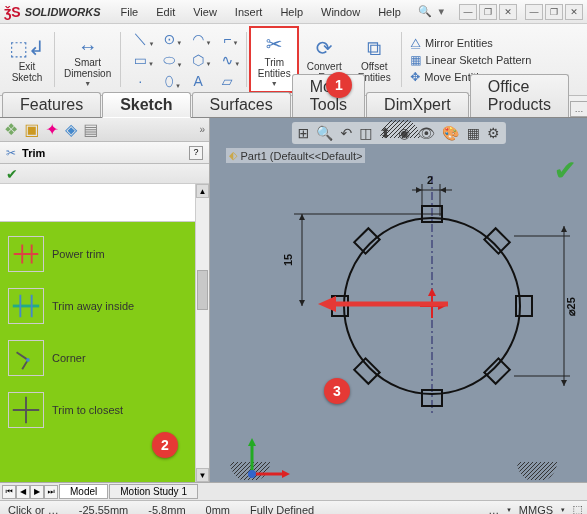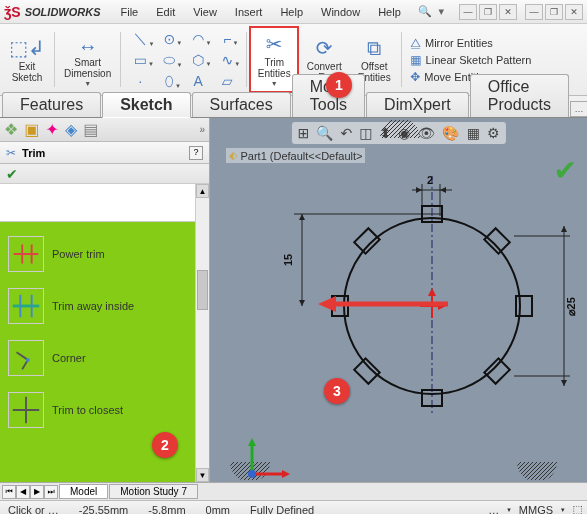--- a/index.html
+++ b/index.html
@@ -378,21 +378,21 @@
 </div>
 
 <div class="bottom-tabs">
   <div class="nav">
     <span class="nb">⏮</span>
     <span class="nb">◀</span>
     <span class="nb">▶</span>
     <span class="nb">⏭</span>
   </div>
   <span class="btab">Model</span>
-  <span class="btab inactive">Motion Study 7</span>
+  <span class="btab inactive">Motion Study 1</span>
 </div>
 
 <div class="statusbar">
   <span class="sseg">Click or …</span>
   <span class="sseg">-25.55mm</span>
   <span class="sseg">-5.8mm</span>
   <span class="sseg">0mm</span>
   <span class="sseg">Fully Defined</span>
   <div class="sright">
     <span>…</span>

